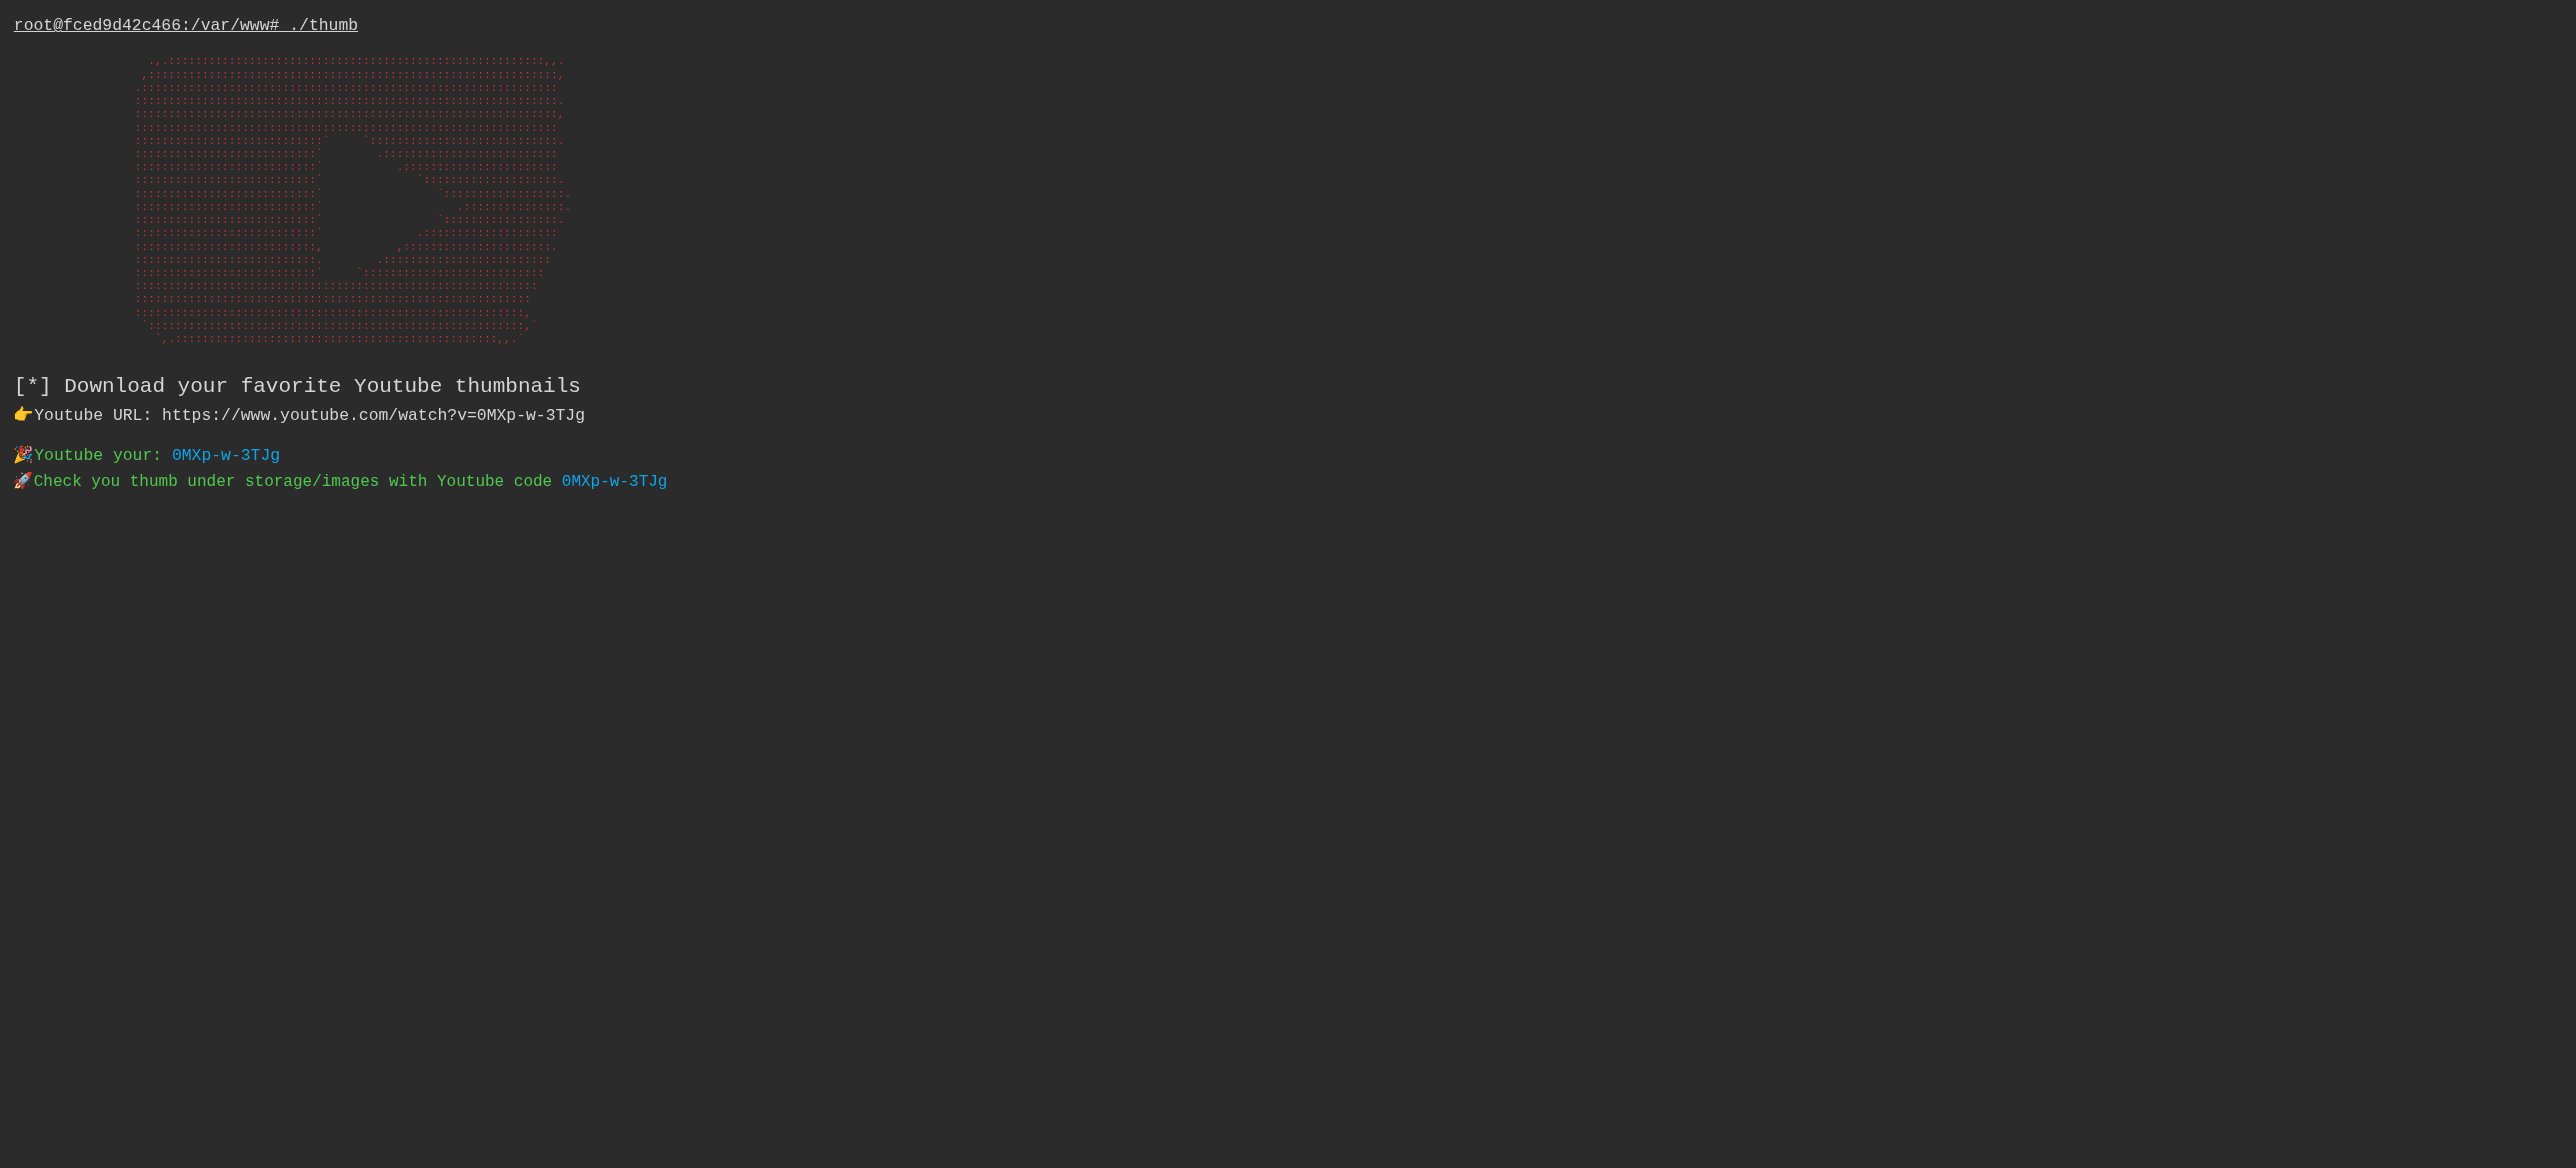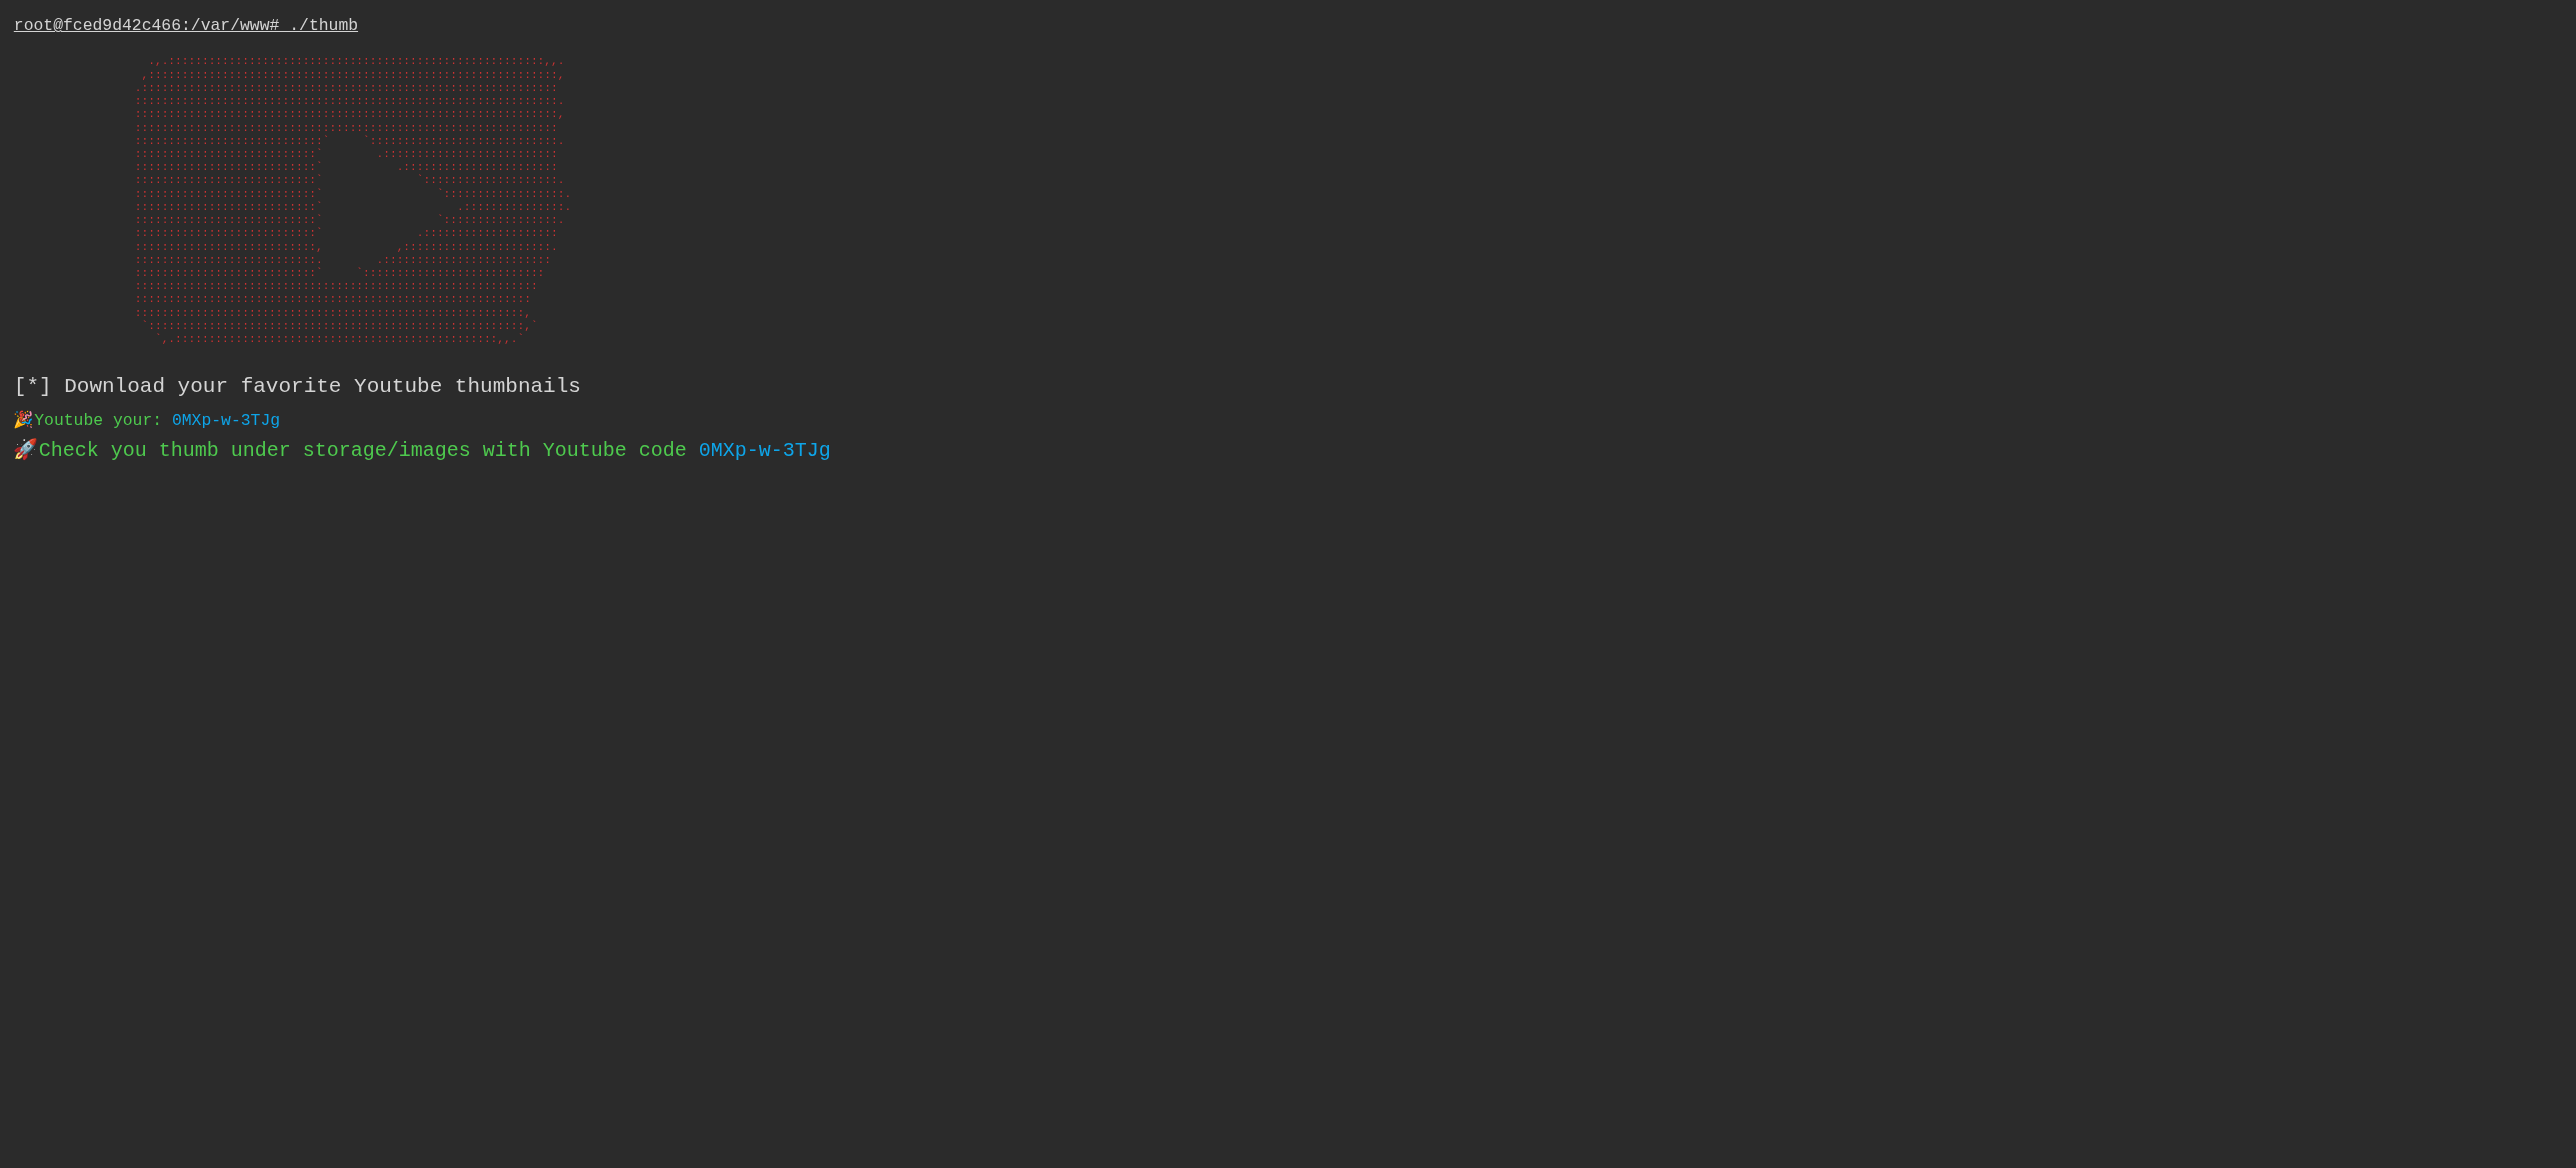--- a/index.html
+++ b/index.html
@@ -63,21 +63,21 @@
     }
 
     .code-line {
       color: #4ec94e;
       font-size: 16.4px;
       margin-bottom: 3.4px;
     }
 
     .check-line {
       color: #4ec94e;
-      font-size: 20px;
+      font-size: 16px;
     }
 
     .highlight-code {
       color: #0ea5e9;
     }
   </style>
 </head>
 <body>
 
 <div class="terminal">
@@ -106,20 +106,23 @@
       <div class="ascii-line">:::::::::::::::::::::::::::`     `:::::::::::::::::::::::::::</div>
       <div class="ascii-line">::::::::::::::::::::::::::::::::::::::::::::::::::::::::::::</div>
       <div class="ascii-line">:::::::::::::::::::::::::::::::::::::::::::::::::::::::::::</div>
       <div class="ascii-line">::::::::::::::::::::::::::::::::::::::::::::::::::::::::::,</div>
       <div class="ascii-line"> `::::::::::::::::::::::::::::::::::::::::::::::::::::::::,`</div>
       <div class="ascii-line">   `,.::::::::::::::::::::::::::::::::::::::::::::::::,,.`</div>
     </div>
 
   <div class="info-section">
     <div class="download-line">[*] Download your favorite Youtube thumbnails</div>
+    <div class="url-line">
+      <span>👉Youtube URL: </span><span>https://www.youtube.com/watch?v=0MXp-w-3TJg</span>
+    </div>
   </div>
 
   <div>
     <div class="code-line">
       <span>🎉Youtube your: </span><span class="highlight-code">0MXp-w-3TJg</span>
     </div>
     <div class="check-line">
       <span>🚀Check you thumb under storage/images with Youtube code </span><span class="highlight-code">0MXp-w-3TJg</span>
     </div>
   </div>

